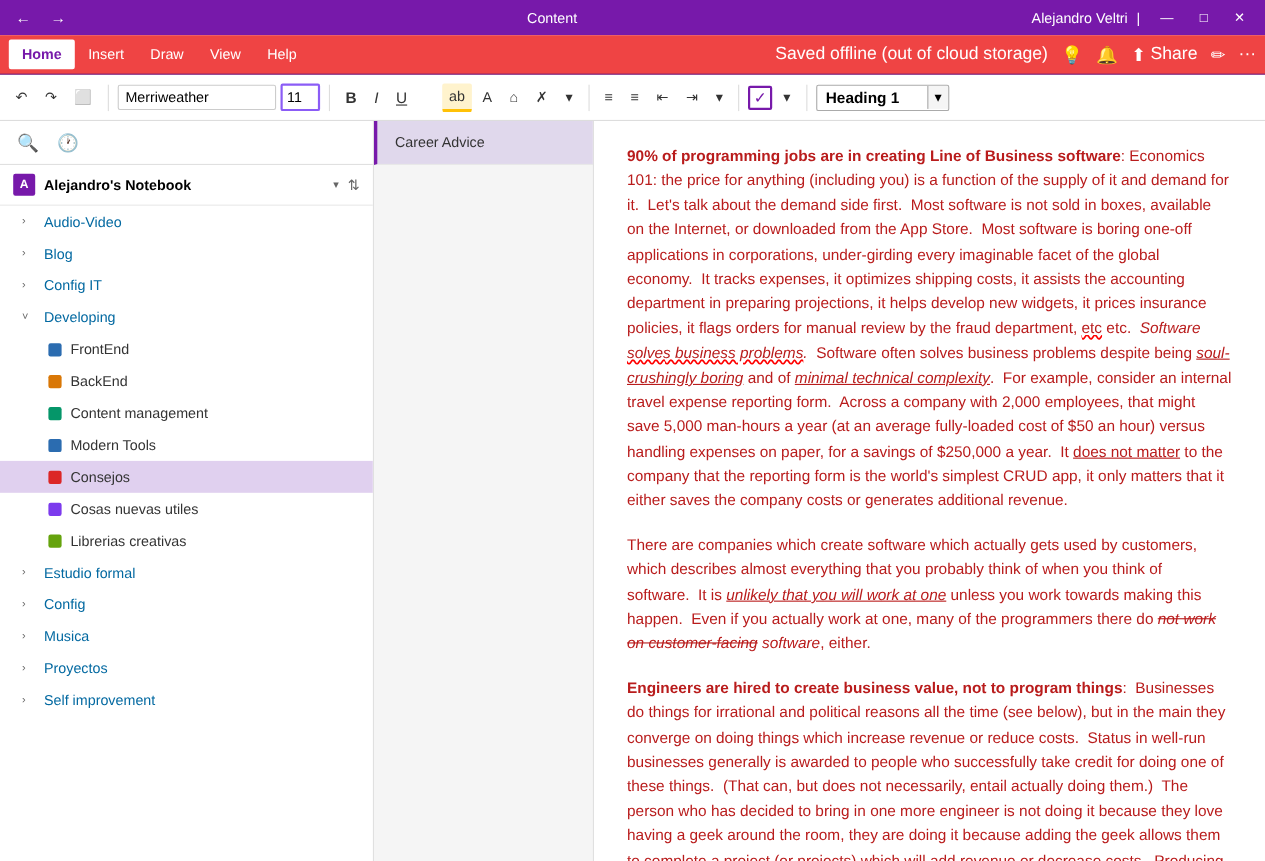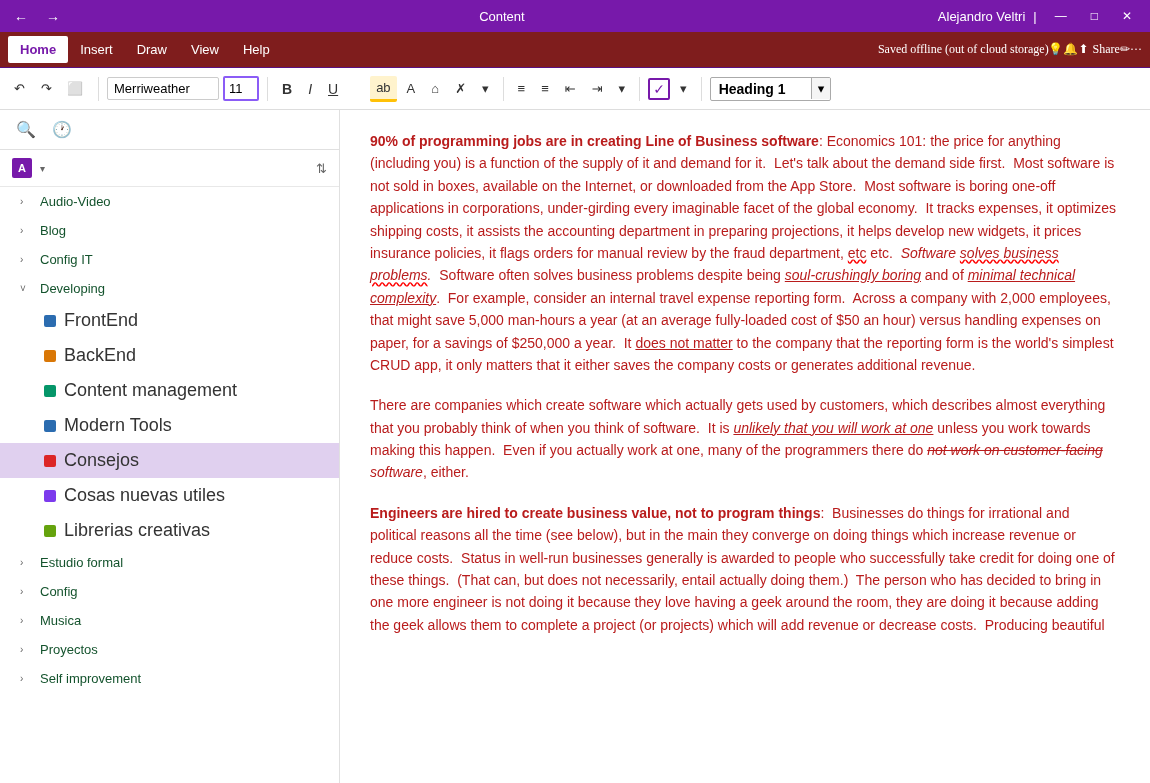--- a/index.html
+++ b/index.html
@@ -23,37 +23,37 @@
     #titlebar .title { font-size: 13px; color: white; }
     #titlebar .user-area { display: flex; align-items: center; gap: 8px; color: white; font-size: 13px; }
     #titlebar .window-controls { display: flex; gap: 4px; }
     #titlebar .win-btn {
       background: none; border: none; color: white; cursor: pointer;
       font-size: 12px; padding: 2px 10px;
     }
 
     
     #menubar {
-      background: #7f1d1d;
+      background: #ef4444;
       height: 36px;
       display: flex;
       align-items: center;
       padding: 0 8px;
       border-bottom: 1px solid #5a1080;
       justify-content: center;
     }
     .menu-tab {
       color: white; padding: 6px 12px; cursor: pointer; font-size: 13px;
       border-radius: 2px;
     }
     .menu-tab.active {
       background: white; color: #7719aa; font-weight: 600;
     }
     #menubar .right-actions {
-      margin-left: auto; display: flex; align-items: center; color: white; font-size: 12px; font-family: Liberation Serif, serif;
+      margin-left: auto; display: flex; align-items: center; gap: 12px; color: white; font-size: 16px;
     }
     #menubar .right-actions span { cursor: pointer; }
     #menubar .right-actions .share-btn {
       display: flex; align-items: center; gap: 4px; cursor: pointer;
     }
 
     
     #toolbar {
       background: white;
       height: 42px;
@@ -63,21 +63,21 @@
       border-bottom: 1px solid #ddd;
       gap: 4px;
     }
     .tb-btn {
       background: none; border: none; cursor: pointer; padding: 4px 6px;
       border-radius: 2px; font-size: 13px; color: #333;
     }
     .tb-separator { width: 1px; height: 24px; background: #ddd; margin: 0 4px; }
     .tb-font-name {
       border: 1px solid #ccc; padding: 3px 6px; font-size: 13px;
-      width: 112px; border-radius: 2px;
+      width: 144px; border-radius: 2px;
     }
     .tb-font-size {
       border: 2px solid #8b5cf6; padding: 3px 4px; font-size: 13px;
       width: 36px; border-radius: 2px; text-align: left;
     }
     .tb-bold { font-weight: bold; font-size: 14px; }
     .tb-italic { font-style: italic; font-size: 14px; }
     .tb-underline { text-decoration: underline; font-size: 14px; }
     .heading-select-wrapper {
       display: flex; align-items: center; border: 1px solid #aaa;
@@ -134,30 +134,30 @@
     .notebook-name { font-size: 13px; font-weight: 600; flex: 1; }
     .notebook-arrow { font-size: 10px; color: #666; }
     .notebook-actions { margin-left: auto; color: #666; cursor: pointer; }
 
     .section-group { padding: 0; }
     .section-item {
       display: flex; align-items: center; padding: 7px 16px 7px 20px;
       cursor: pointer; gap: 8px;
     }
     .section-item .expand-arrow { font-size: 10px; color: #666; width: 12px; }
-    .section-item .section-name { font-size: 13px; color: #14532d; }
+    .section-item .section-name { font-size: 13px; color: #0369a1; }
     .subsection-item {
       display: flex; align-items: center; padding: 7px 16px 7px 44px;
       cursor: pointer; gap: 8px;
     }
     .subsection-item.active { background: #e0d0ef; }
     .subsection-item .section-dot {
       width: 12px; height: 12px; border-radius: 2px; flex-shrink: 0;
     }
-    .subsection-item .section-name { font-size: 18px; color: #333; }
+    .subsection-item .section-name { font-size: 13px; color: #333; }
 
     
     #pages-panel {
       width: 200px;
       background: #f5f5f5;
       border-right: 1px solid #e0e0e0;
       overflow-y: auto;
     }
     .page-item {
       padding: 12px 16px;
@@ -258,20 +258,21 @@
 
 <div id="main">
 
   <div id="sidebar">
     <div class="sidebar-toolbar">
       <button class="sidebar-icon-btn">🔍</button>
       <button class="sidebar-icon-btn">🕐</button>
     </div>
     <div class="notebook-header">
       <div class="notebook-icon">A</div>
+      <span class="notebook-name">Alejandro's Notebook</span>
       <span class="notebook-arrow">▾</span>
       <span class="notebook-actions">⇅</span>
     </div>
 
     <div class="section-group">
       <div class="section-item">
         <span class="expand-arrow">›</span>
         <span class="section-name">Audio-Video</span>
       </div>
       <div class="section-item">
@@ -330,20 +331,25 @@
         <span class="expand-arrow">›</span>
         <span class="section-name">Proyectos</span>
       </div>
       <div class="section-item">
         <span class="expand-arrow">›</span>
         <span class="section-name">Self improvement</span>
       </div>
     </div>
   </div>
 
+  <div id="pages-panel">
+    <div class="page-item active">
+      <span>Career Advice</span>
+    </div>
+  </div>
 
   <div id="content">
     <p>
       <span class="bold-text">90% of programming jobs are in creating Line of Business software</span>: Economics 101: the price for anything (including you) is a function of the supply of it and demand for it.&nbsp; Let's talk about the demand side first.&nbsp; Most software is not sold in boxes, available on the Internet, or downloaded from the App Store.&nbsp; Most software is boring one-off applications in corporations, under-girding every imaginable facet of the global economy.&nbsp; It tracks expenses, it optimizes shipping costs, it assists the accounting department in preparing projections, it helps develop new widgets, it prices insurance policies, it flags orders for manual review by the fraud department, <span class="red-wavy">etc</span> etc.&nbsp; <span class="italic-text">Software <span class="red-wavy">solves business problems</span>.</span>&nbsp; Software often solves business problems despite being <span class="italic-text"><span class="underline">soul-crushingly boring</span></span> and of <span class="italic-text"><span class="underline">minimal technical complexity</span></span>.&nbsp; For example, consider an internal travel expense reporting form.&nbsp; Across a company with 2,000 employees, that might save 5,000 man-hours a year (at an average fully-loaded cost of $50 an hour) versus handling expenses on paper, for a savings of $250,000 a year.&nbsp; It <span class="underline">does not matter</span> to the company that the reporting form is the world's simplest CRUD app, it only matters that it either saves the company costs or generates additional revenue.
     </p>
     <p>
       There are companies which create software which actually gets used by customers, which describes almost everything that you probably think of when you think of software.&nbsp; It is <span class="italic-text"><span class="underline">unlikely that you will work at one</span></span> unless you work towards making this happen.&nbsp; Even if you actually work at one, many of the programmers there do <span class="italic-text"><span class="strike">not work on customer-facing</span></span> <span class="italic-text">software</span>, either.
     </p>
     <p>
       <span class="bold-text">Engineers are hired to create business value, not to program things</span>:&nbsp; Businesses do things for irrational and political reasons all the time (see below), but in the main they converge on doing things which increase revenue or reduce costs.&nbsp; Status in well-run businesses generally is awarded to people who successfully take credit for doing one of these things.&nbsp; (That can, but does not necessarily, entail actually doing them.)&nbsp; The person who has decided to bring in one more engineer is not doing it because they love having a geek around the room, they are doing it because adding the geek allows them to complete a project (or projects) which will add revenue or decrease costs.&nbsp; Producing beautiful

